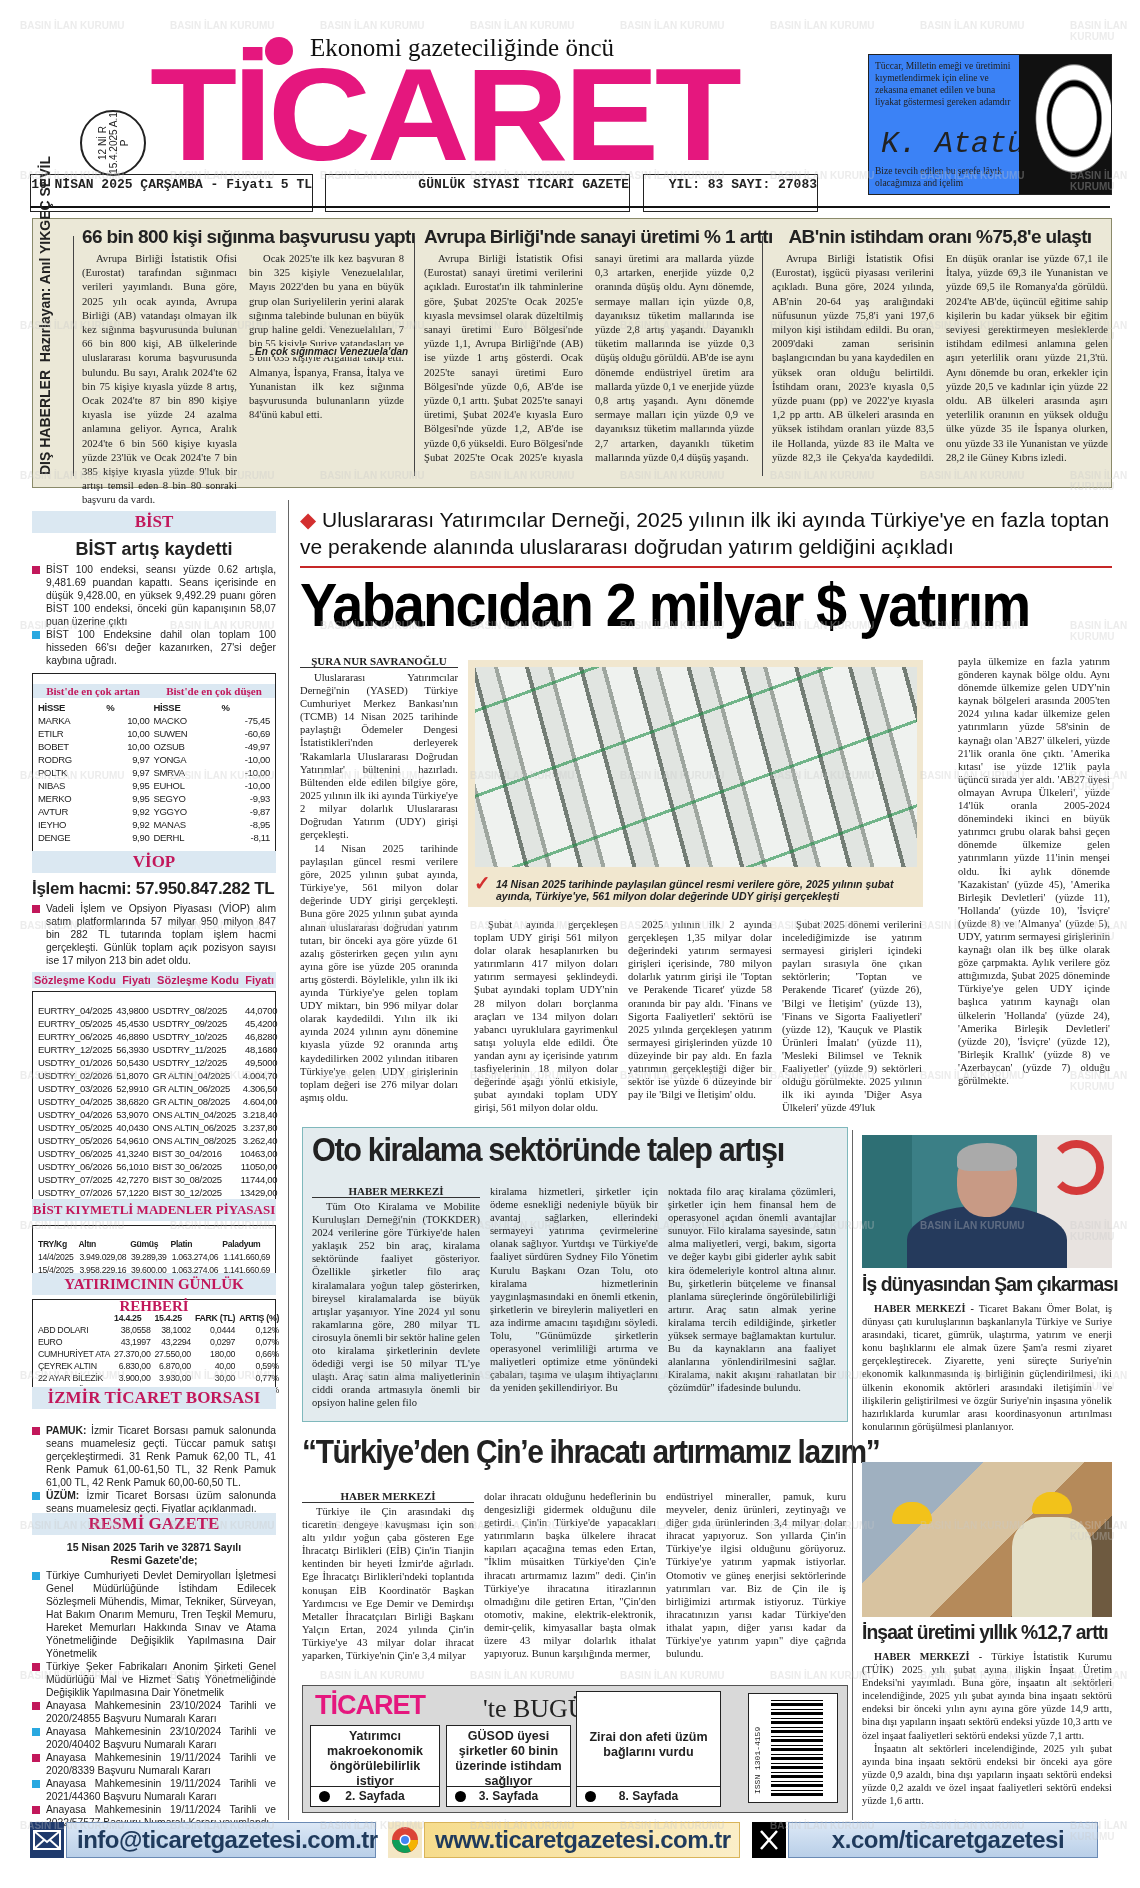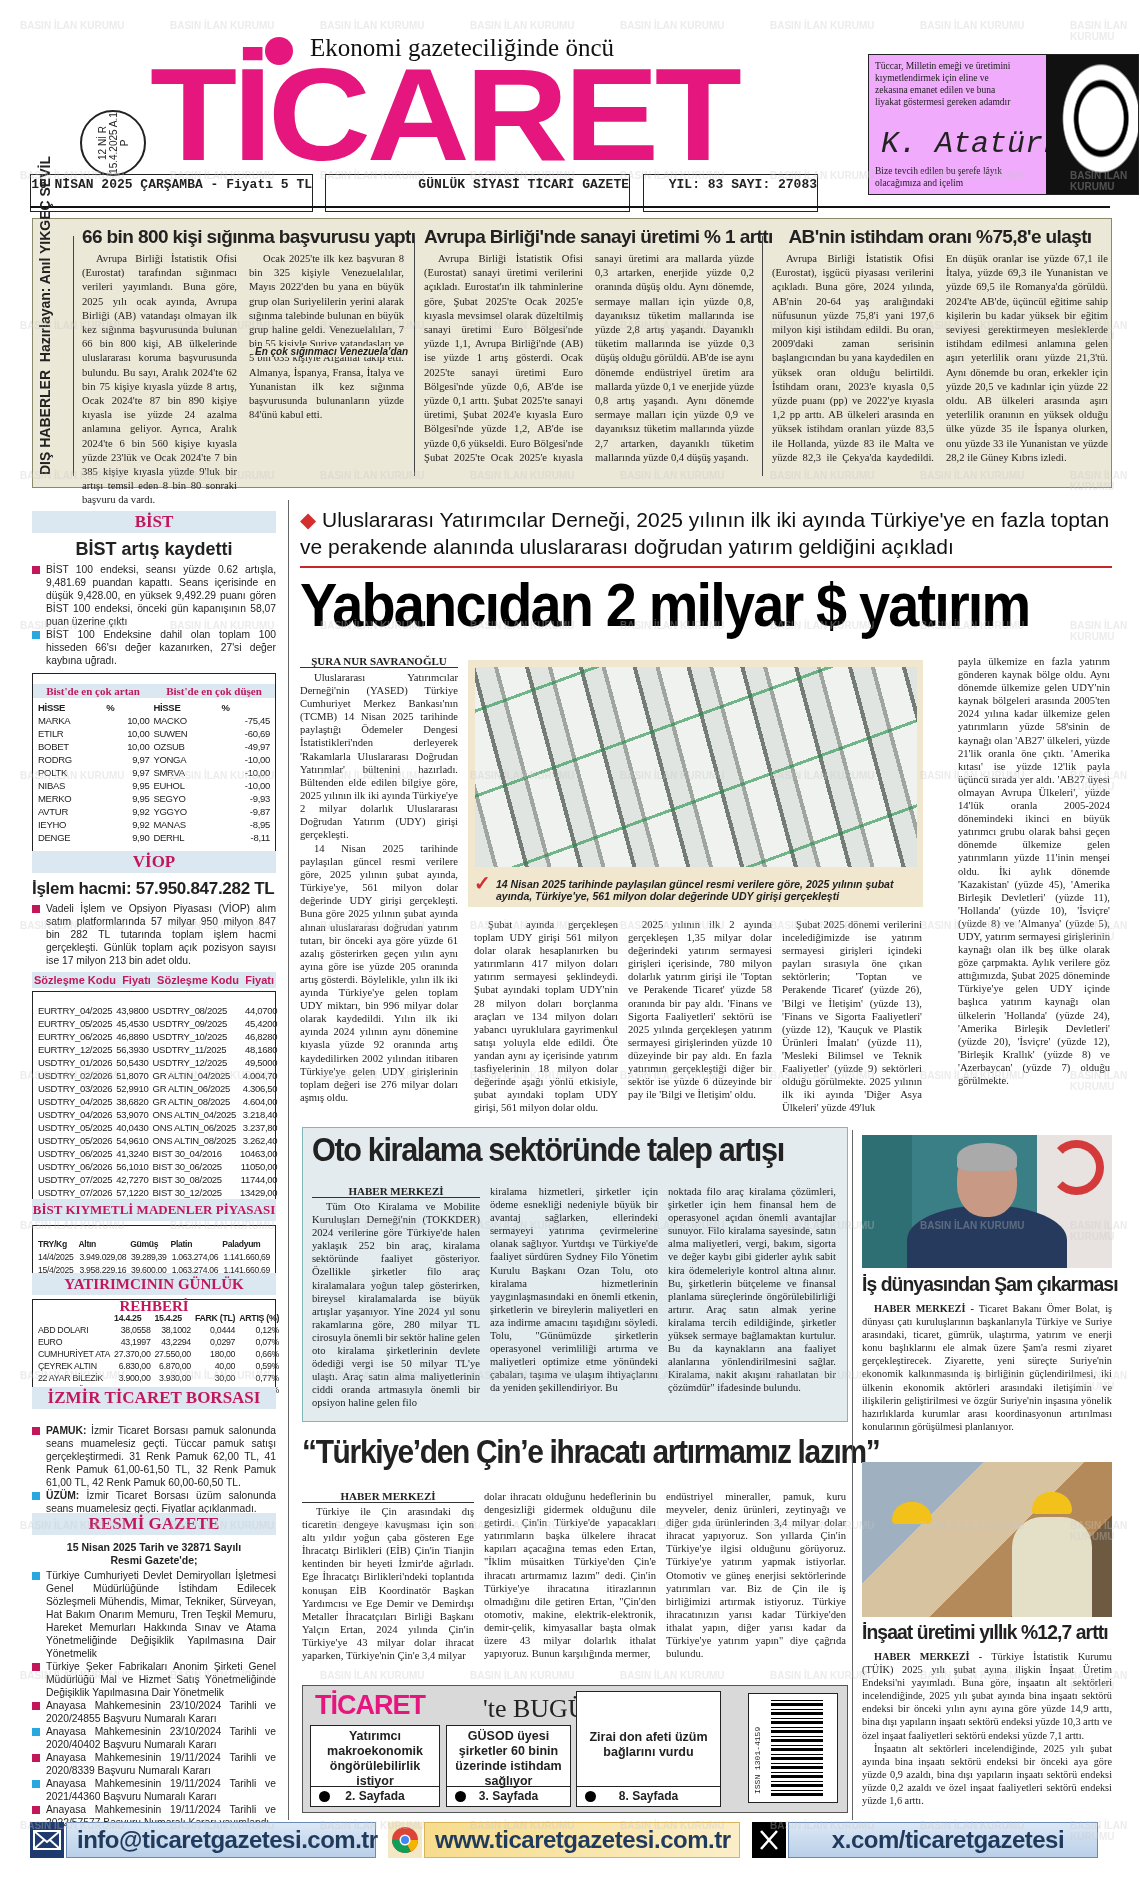--- a/index.html
+++ b/index.html
@@ -7,21 +7,21 @@
 .abs{position:absolute}
 
 #slogan{left:310px;top:34px;font-size:25px;color:#111;font-family:"Liberation Serif",serif}
 #slogan-dot{left:265px;top:37px;width:28px;height:28px;border-radius:50%;background:#e5177e}
 #logo{left:150px;top:55px;font-family:"Liberation Sans",sans-serif;font-weight:900;font-size:132px;line-height:120px;color:#e5177e;letter-spacing:-4px;transform:scaleX(1.08);transform-origin:left}
 #stamp{left:80px;top:110px;width:66px;height:66px;border:2px solid #222;border-radius:50%;font-size:10px;font-family:"Liberation Sans",sans-serif;display:flex;align-items:center;justify-content:center;transform:rotate(-90deg);text-align:center;line-height:11px}
 .mbox{border:1.5px solid #222;font-family:Liberation Mono, monospace;font-weight:bold;font-size:13px;text-align:right;line-height:20px;height:38px}
 #date-box{left:30px;top:174px;width:283px}
 #type-box{left:325px;top:174px;width:305px}
 #issue-box{left:643px;top:174px;width:175px}
-#quote-box{left:868px;top:54px;width:271px;height:141px;border:1.5px solid #222;background:#f0abfc;overflow:hidden}
+#quote-box{left:868px;top:54px;width:244px;height:141px;border:1.5px solid #222;background:#3b82f6;overflow:hidden}
 #quote-box .q1{position:absolute;left:6px;top:5px;width:140px;font-size:9.5px;line-height:12px}
 #quote-box .sig{position:absolute;left:12px;top:72px;font-size:30px;font-style:italic;font-family:Liberation Mono, monospace}
 #quote-box .q2{position:absolute;left:6px;top:110px;font-size:9.5px;line-height:12px;width:140px}
 #quote-box .face{position:absolute;right:0;top:0;width:92px;height:141px;background:radial-gradient(ellipse at 60% 45%,#fff 0 28%,#000 30% 34%,#fff 36% 48%,#111 50%),#fff}
 #topline{left:30px;top:206px;width:1080px;height:2px;background:#111}
 
 #foreign{left:32px;top:218px;width:1080px;height:270px;background:#ebe8d7;border:1.5px solid #8a8a6a}
 #foreign-side{left:37px;top:225px;width:30px;height:250px}
 #foreign-side span{position:absolute;left:0;top:250px;transform:rotate(-90deg);transform-origin:left top;white-space:nowrap;font-family:"Liberation Sans",sans-serif;font-weight:bold;font-size:14px}
 .fcol-title{font-family:"Liberation Sans",sans-serif;font-weight:bold;font-size:19px;letter-spacing:-0.6px;text-align:center;white-space:nowrap}

